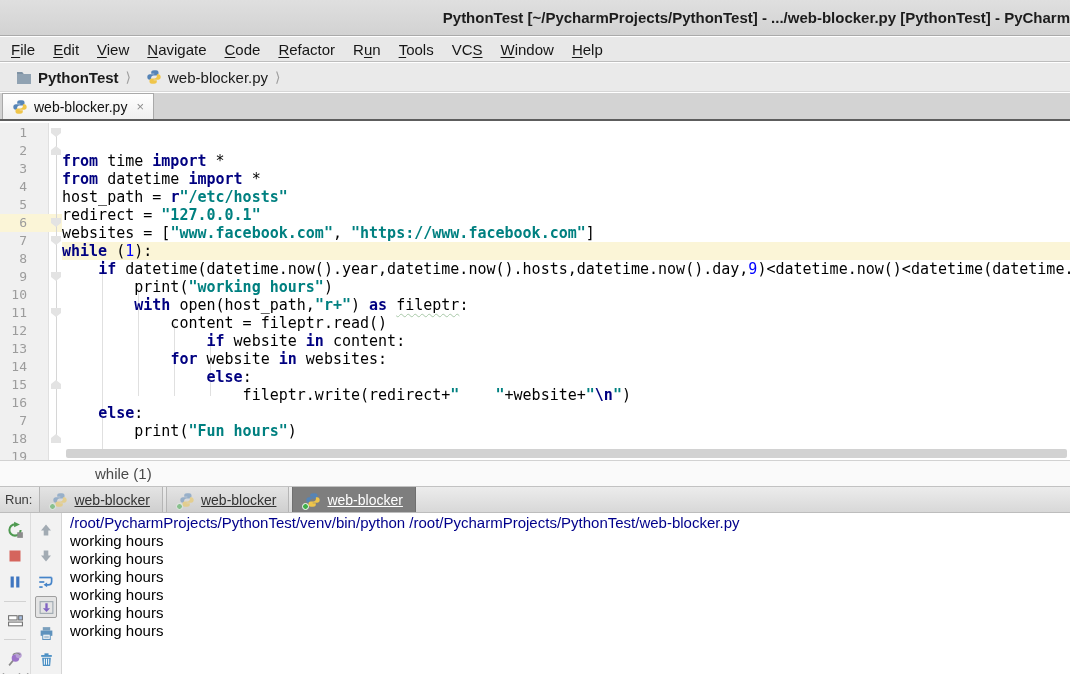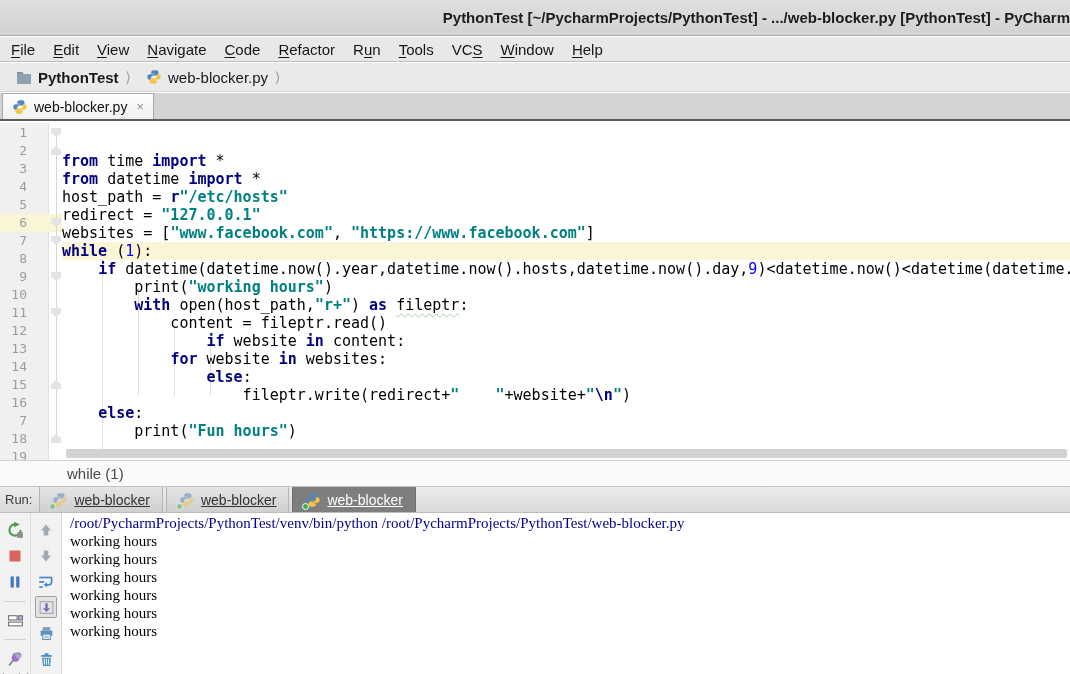--- a/index.html
+++ b/index.html
@@ -53,21 +53,21 @@
   .tk-kw{color:#000080;font-weight:bold;}
   .tk-str{color:#008080;font-weight:bold;}
   .tk-num{color:#0000ff;}
   .tk-esc{color:#000080;font-weight:bold;}
   .tk-typo{text-decoration:underline wavy #a8c8a8 1px;text-underline-offset:3px;}
   .hscroll{position:absolute;left:66px;right:3px;bottom:2px;height:9px;background:#d2d2d2;border-radius:2px;}
 
   
   .contextbar{position:absolute;left:0;top:460px;width:1070px;height:26px;background:#fafafa;
               border-top:1px solid #d2d2d2;display:flex;align-items:center;box-sizing:border-box;}
-  .contextbar span{margin-left:67px;font-size:15px;color:#4a4a4a;}
+  .contextbar span{margin-left:95px;font-size:15px;color:#4a4a4a;}
 
   
   .runheader{position:absolute;left:0;top:486px;width:1070px;height:27px;
              background:linear-gradient(#ececec,#d8d8d8);border-top:1px solid #c2c2c2;
              border-bottom:1px solid #bdbdbd;display:flex;align-items:stretch;box-sizing:border-box;}
   .run-label{font-size:13px;color:#3c3c3c;display:flex;align-items:center;padding:0 7px 0 5px;border-radius:10px;}
   .rtab{display:flex;align-items:center;gap:6px;padding:0 12px;margin-right:3px;font-size:14px;
         background:linear-gradient(#e4e4e4,#cfcfcf);border-left:1px solid #b5b5b5;border-right:1px solid #b5b5b5;color:#333;text-decoration:underline;}
   .rtab.sel{background:#7e7e7e;color:#fff;border-color:#6f6f6f;}
   .rtab .ticon{position:relative;display:inline-flex;width:16px;height:16px;}
@@ -78,21 +78,21 @@
   
   .runbody{position:absolute;left:0;top:513px;width:1070px;height:161px;background:#fff;}
   .toolcol{position:absolute;top:0;bottom:0;width:31px;background:#f2f2f2;display:flex;flex-direction:column;
            align-items:center;padding-top:6px;box-sizing:border-box;}
   .toolcol1{left:0;border-right:1px solid #dcdcdc;}
   .toolcol2{left:31px;border-right:1px solid #d5d5d5;}
   .tbtn{width:22px;height:22px;display:flex;align-items:center;justify-content:center;margin-bottom:4px;}
   .tbtn.sel{background:#e4e4e4;border:1px solid #9f9f9f;border-radius:2px;box-sizing:border-box;}
   .tsep{width:22px;height:1px;background:#d2d2d2;margin:4px 0 7px 0;}
   .console{position:absolute;left:62px;top:0;right:0;bottom:0;padding:1px 0 0 8px;overflow:hidden;}
-  .con-line{font-family:Liberation Serif, serif;font-size:15px;line-height:18px;white-space:pre;color:#000;}
+  .con-line{font-family:Liberation Sans, sans-serif;font-size:15px;line-height:18px;white-space:pre;color:#000;}
   .con-line.cmd{color:#00008b;}
   .clipped{position:absolute;left:2px;bottom:-8px;color:#9a9a9a;font-size:13px;letter-spacing:4px;}
 </style>
 </head>
 <body>
 
 <div class="window">
 
   <div class="titlebar">
     <span>PythonTest [~/PycharmProjects/PythonTest] - .../web-blocker.py [PythonTest] - PyCharm</span>

